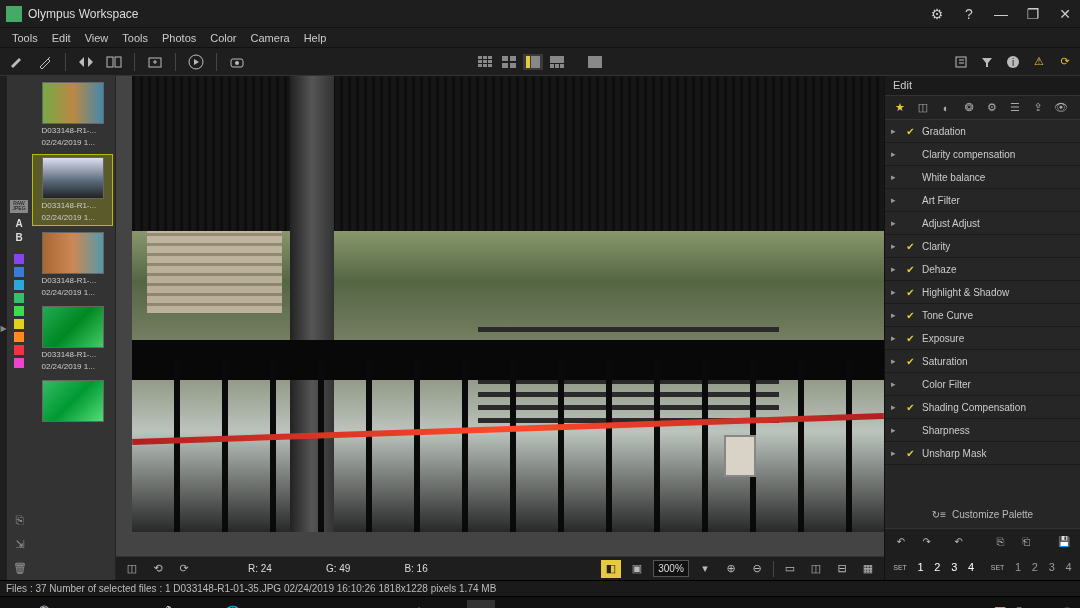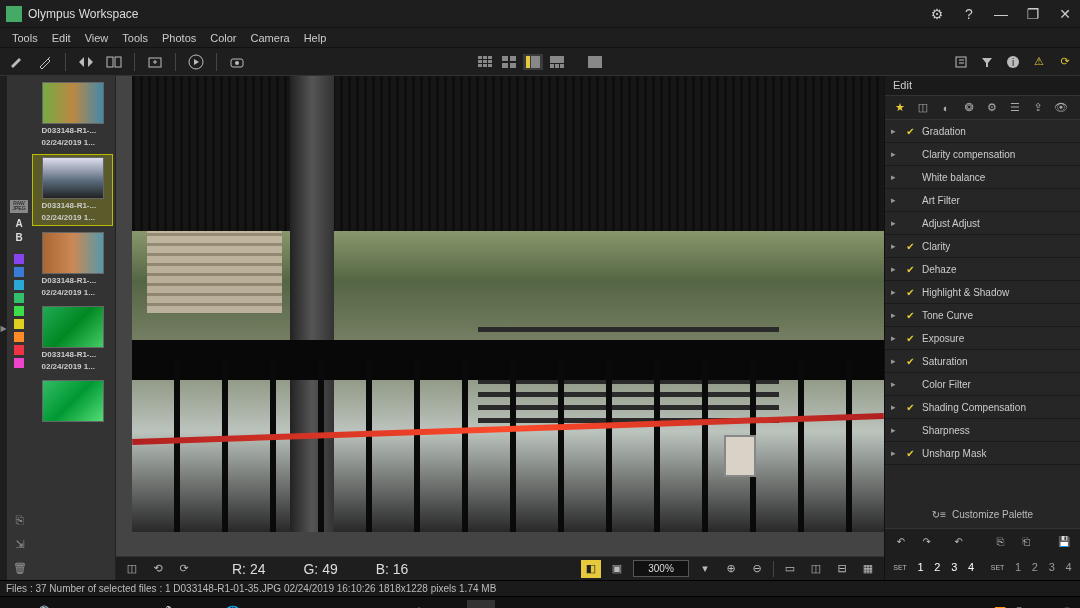--- a/index.html
+++ b/index.html
@@ -21,44 +21,44 @@
 .main { display:flex; height:504px; background:#2a2a2a; }
 .sidebar-left { width:8px; background:#1e1e1e; border-right:1px solid #333; display:flex; align-items:center; justify-content:center; }
 .sidebar-left .caret { color:#888; font-size:8px; }
 .thumbpanel { width:108px; background:#333; border-right:1px solid #222; display:flex; flex-direction:column; overflow:hidden; position:relative; }
 .thumb-col { flex:1; padding:4px 2px; overflow:hidden; }
 .thumbs-inner { display:flex; gap:4px; }
 .color-tags { width:18px; display:flex; flex-direction:column; align-items:center; gap:2px; padding-top:120px; }
 .color-tags .rawjpg { width:18px; height:13px; background:#888; color:#111; font-size:5px; line-height:5px; padding:1px; text-align:center; margin-bottom:3px; }
 .color-tags .ab { color:#ddd; font-size:10px; line-height:12px; font-weight:bold; }
 .color-tags .sw { width:10px; height:10px; }
-.thumbs { flex:1; display:flex; flex-direction:column; gap:4px;font-weight:bold; }
+.thumbs { flex:1; display:flex; flex-direction:column; gap:4px; }
 .thumb { display:flex; flex-direction:column; align-items:center; padding:2px; }
 .thumb.sel { background:#5a5a2a; border:1px solid #bb0; }
 .thumb .img { width:62px; height:42px; background:#111; border:1px solid #666; position:relative; overflow:hidden; }
 .thumb .meta { font-size:8px; color:#ccc; line-height:10px; text-align:left; width:62px; margin-top:2px; }
 .thumb-actions { position:absolute; bottom:4px; left:4px; display:flex; flex-direction:column; gap:8px; }
 .thumb-actions span { width:16px; height:16px; color:#999; cursor:pointer; display:flex; align-items:center; justify-content:center; }
 .viewer { flex:1; background:#111; display:flex; flex-direction:column; position:relative; }
 .viewer .canvas { flex:1; background:#444; position:relative; overflow:hidden; }
 
 .photo { position:absolute; left:16px; top:0; right:0; bottom:24px; background:linear-gradient(180deg,#e8e8d0 0%,#9ba97a 30%,#556644 45%,#7a8268 60%,#bcc4be 78%,#282828 100%); }
 .photo .roof { position:absolute; top:0; left:0; right:0; height:34%; background:repeating-linear-gradient(90deg,#1a1a1a 0 3px,#2d2d2d 3px 8px); filter:brightness(0.5); }
 .photo .pillar { position:absolute; top:0; left:21%; width:44px; height:100%; background:linear-gradient(90deg,#222,#555,#333); }
 .photo .gate { position:absolute; top:55%; left:46%; width:40%; height:22%; background:repeating-linear-gradient(180deg,#2a2a2a 0 5px,transparent 5px 13px); }
 .photo .fence { position:absolute; bottom:0; left:0; right:0; height:38%; background:repeating-linear-gradient(90deg,transparent 0 42px,#0a0a0a 42px 48px); }
 .photo .redline { position:absolute; bottom:22%; left:0; right:0; height:6px; background:linear-gradient(90deg,#b02020,#ff4a2a,#b02020); transform:rotate(-2deg); }
 .photo .building { position:absolute; top:5%; left:2%; width:18%; height:47%; background:repeating-linear-gradient(0deg,#cabca8 0 7px,#998b77 7px 10px); opacity:.85; }
 .photo .barheavy { position:absolute; top:58%; left:0; right:0; height:40px; background:#080808; }
 .photo .sign { position:absolute; bottom:12%; right:17%; width:32px; height:42px; background:#d8d3c6; border:2px solid #888; }
 .viewer-bottom { height:24px; background:#1e1e1e; display:flex; align-items:center; padding:0 6px; gap:6px; border-top:1px solid #333; }
 .viewer-bottom .vbtn { width:20px; height:18px; display:flex; align-items:center; justify-content:center; color:#bbb; cursor:pointer; }
-.viewer-bottom .rgb { font-size:14px; color:#ddd; margin-left:4px;padding-left:28px; }
+.viewer-bottom .rgb { font-size:10px; color:#ddd; margin-left:20px;padding-left:28px; }
 .viewer-bottom .spacer { flex:1; }
-.viewer-bottom .zoombox { width:56px; height:17px; background:#111; border:1px solid #555; color:#ddd; text-align:center; font-size:10px; line-height:15px; }
+.viewer-bottom .zoombox { width:36px; height:17px; background:#111; border:1px solid #555; color:#ddd; text-align:center; font-size:10px; line-height:15px; }
 .editpanel { width:196px; background:#262626; border-left:1px solid #111; display:flex; flex-direction:column; }
 .editpanel .hdr { height:20px; background:#1a1a1a; padding:3px 8px; color:#ccc; font-size:11px; border-bottom:1px solid #333; }
 .editpanel .tabrow { height:24px; background:#222; display:flex; align-items:center; gap:5px; padding:0 6px; border-bottom:1px solid #333; }
 .editpanel .tabrow span { width:18px; height:18px; display:flex; align-items:center; justify-content:center; cursor:pointer; }
 .editpanel .tabrow .star { color:#e6c93c; }
 .editpanel .sections { flex:1; overflow:auto; }
 .esec { height:23px; display:flex; align-items:center; padding:0 6px; border-bottom:1px solid #1a1a1a; cursor:pointer; gap:6px; }
 .esec .caret { color:#999; font-size:9px; width:8px; }
 .esec .chk { width:11px; height:11px; display:flex; align-items:center; justify-content:center; color:#e6c93c; font-size:10px; }
 .esec .lbl { color:#ccc; font-size:10px; }

